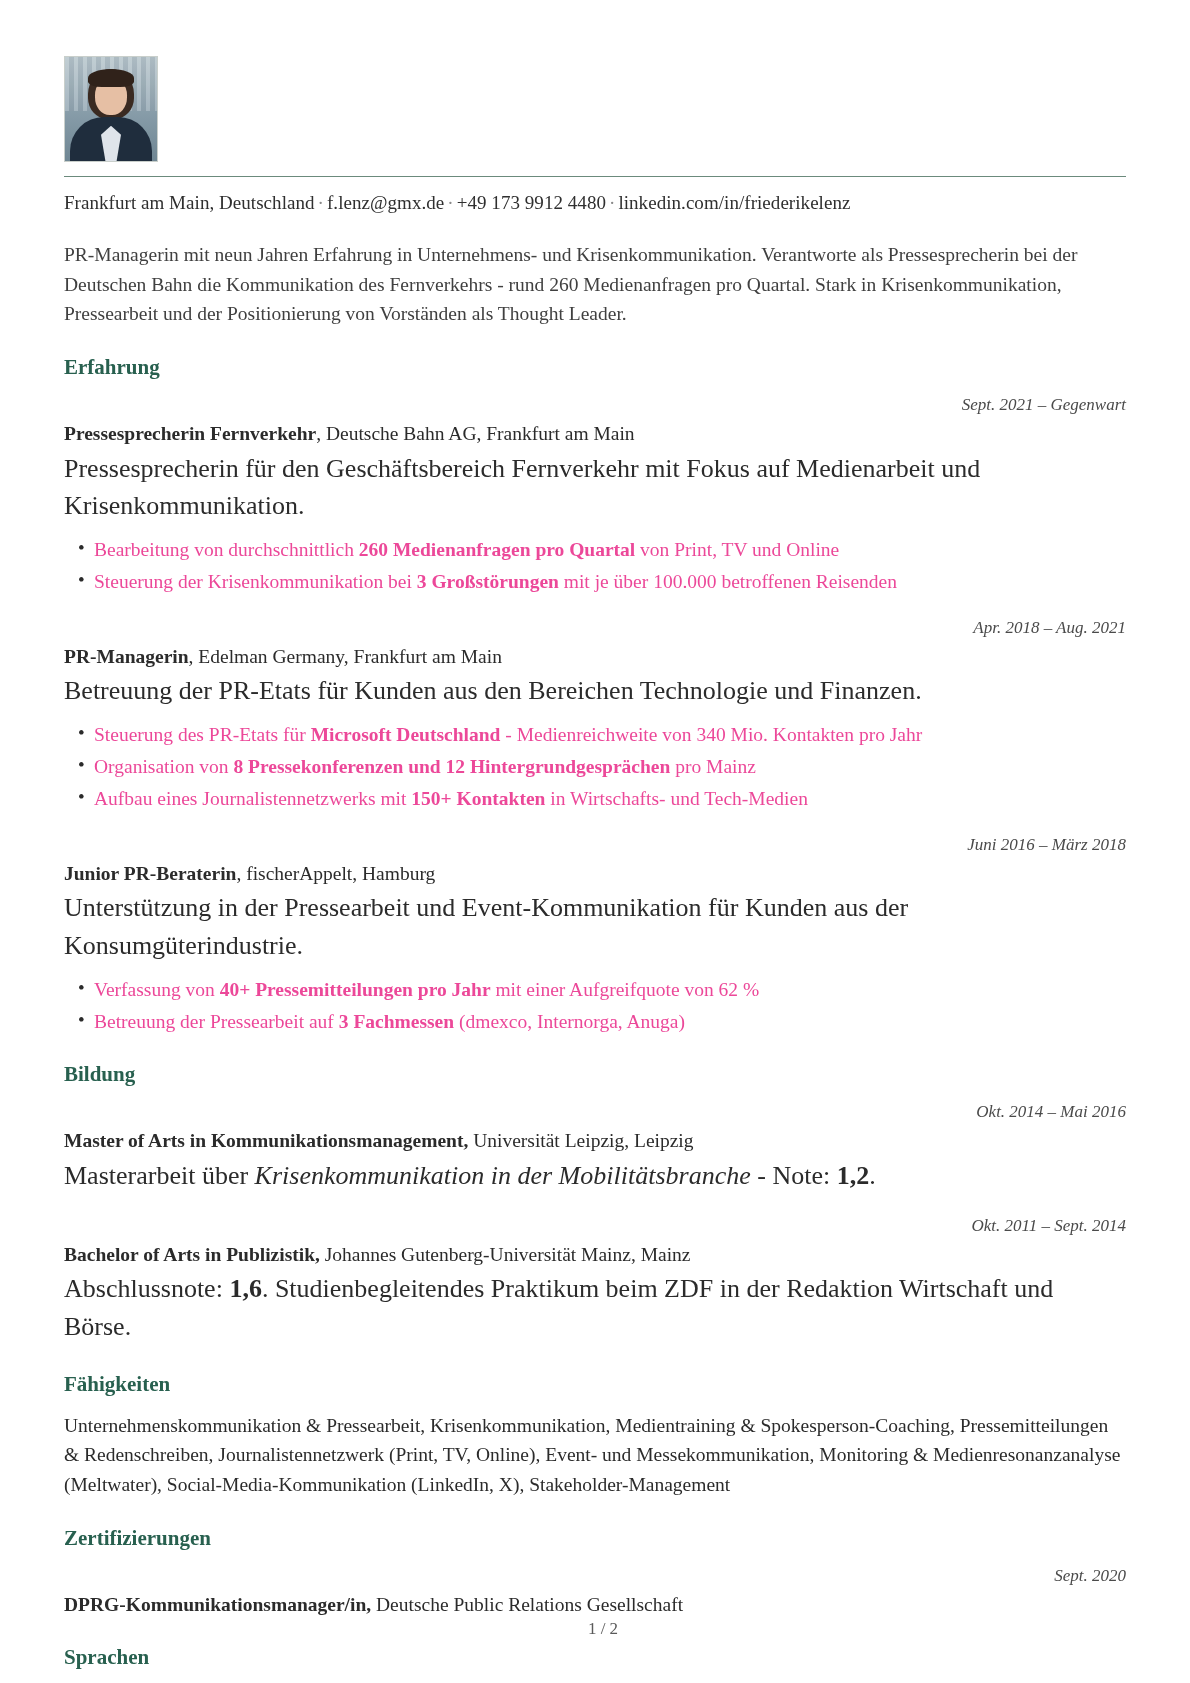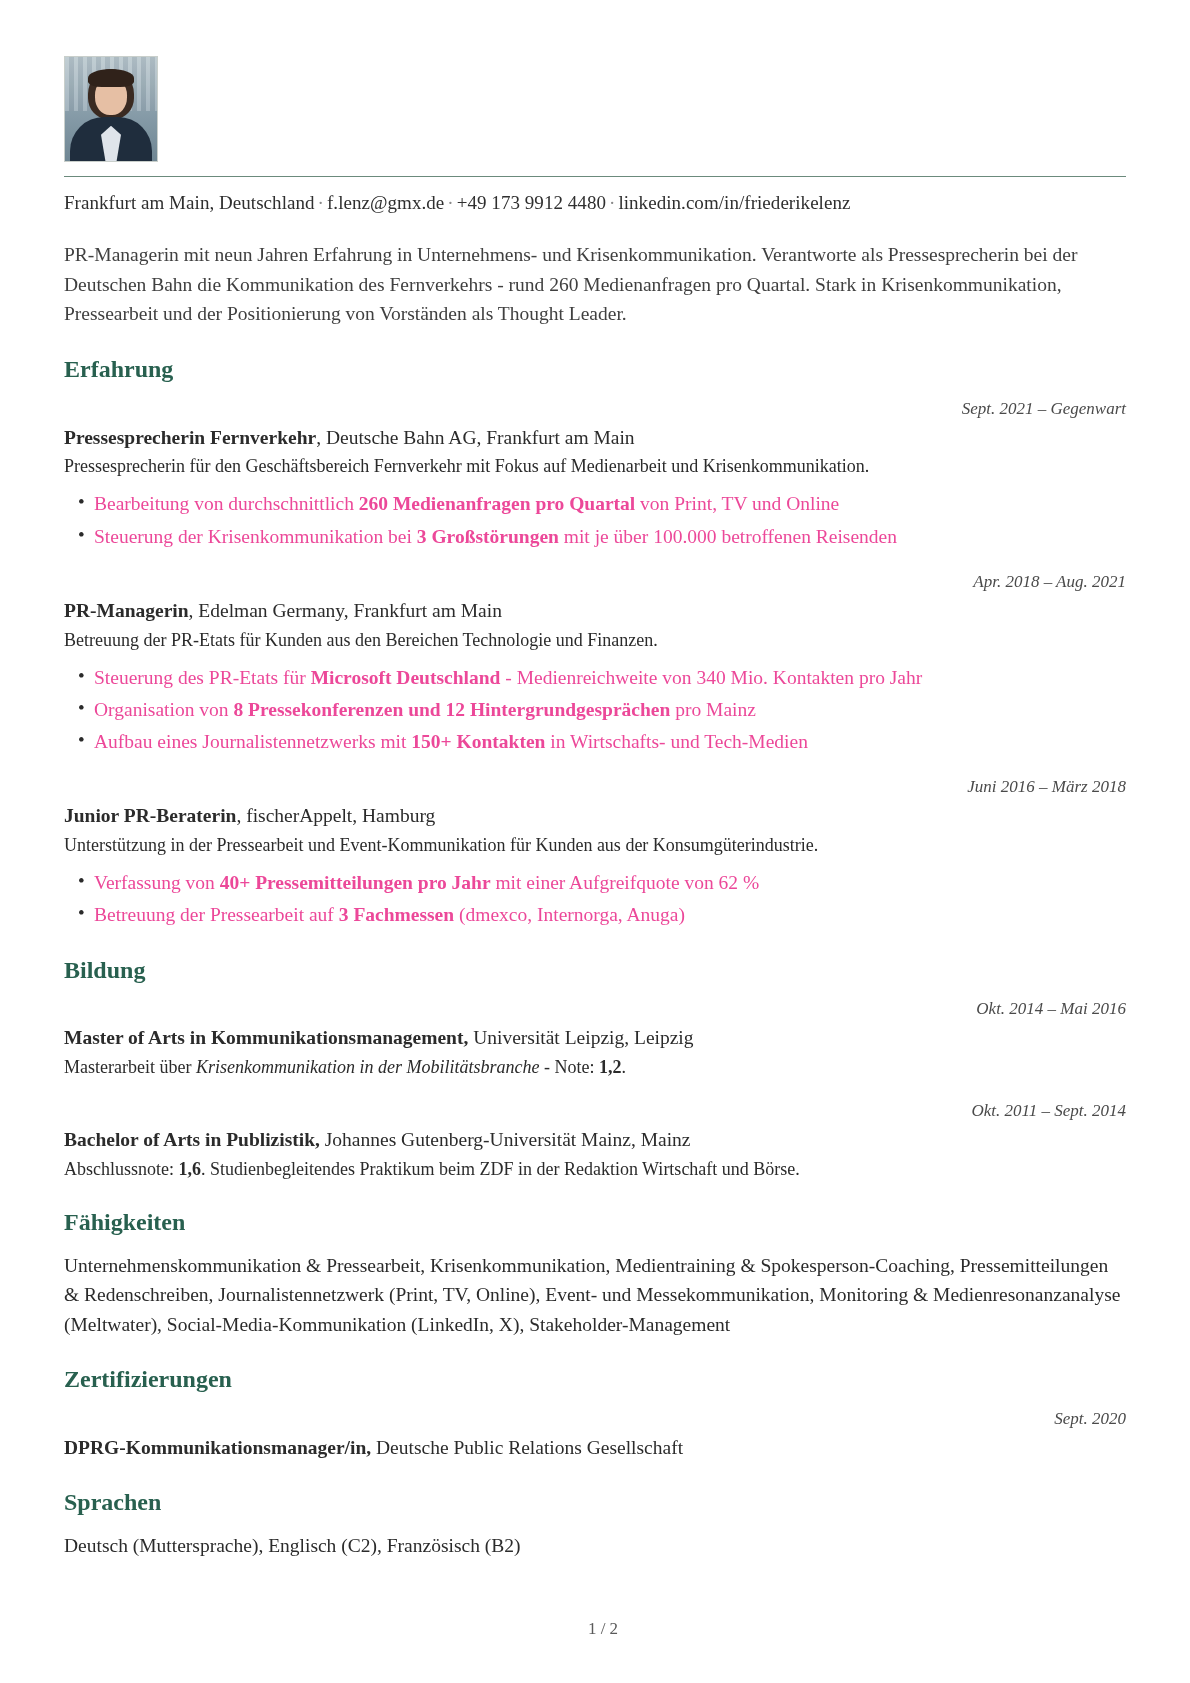--- a/index.html
+++ b/index.html
@@ -123,21 +123,21 @@
     font-size: 19.5px;
     line-height: 1.52;
     color: #404040;
     margin-top: 26px;
     text-align: left;
   }
 
   
   .section { margin-top: 26px; }
   .section-title {
-    font-size: 24px;
+    font-size: 21px;
     font-weight: bold;
     color: #28604f;
     margin: 0 0 14px 0;
     line-height: 1.2;
   }
   .entry { margin-bottom: 20px; }
   .entry:last-child { margin-bottom: 0; }
   .entry-date {
     font-size: 17px;
     font-style: italic;
@@ -146,21 +146,21 @@
     margin-bottom: 3px;
     text-align: right;
   }
   .entry-head {
     font-size: 19.5px;
     line-height: 1.42;
     color: #2b2b2b;
   }
   .entry-head b { font-weight: bold; }
   .entry-desc {
-    font-size: 18px;
+    font-size: 26px;
     line-height: 1.45;
     color: #2b2b2b;
     margin-top: 2px;
   }
   .entry-desc i { font-style: italic; }
   .entry-desc b { font-weight: bold; }
   ul.bullets {
     list-style: none;
     margin: 10px 0 0 0;
     padding: 0;

